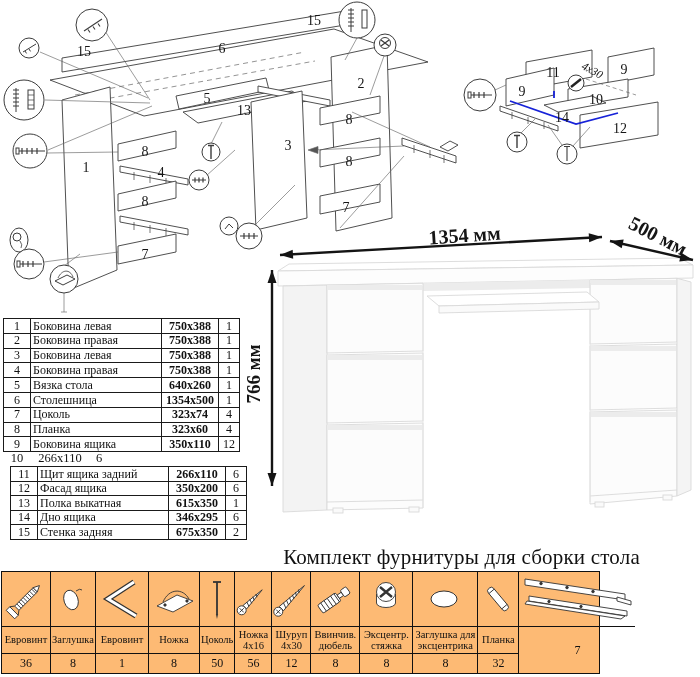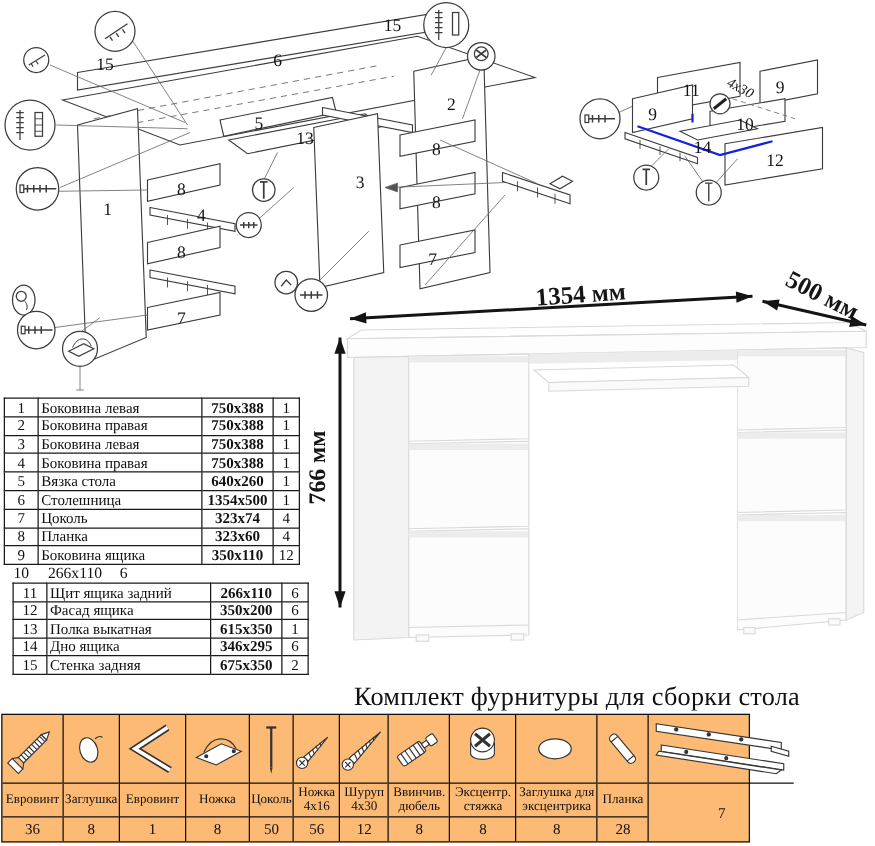--- a/index.html
+++ b/index.html
@@ -464,21 +464,21 @@
     <div class="hw-col" style="width:45px">
       <div class="hw-icon">
         <svg width="40" height="50" viewBox="0 0 40 50">
           <g transform="rotate(-40 20 25)" stroke="#333" stroke-width="0.9" fill="#fff">
             <rect x="16.5" y="11" width="7" height="28" rx="3.2"></rect>
             <path d="M16.5,15 h7 M16.5,35 h7"></path>
           </g>
         </svg>
       </div>
       <div class="hw-label">Планка</div>
-      <div class="hw-qty">28</div>
+      <div class="hw-qty">32</div>
     </div>
 
     <div class="hw-col" style="flex:1">
       <div class="hw-icon">
         <svg width="116" height="50" viewBox="0 0 116 50">
           <g stroke="#333" stroke-width="0.9" fill="#fff">
             <polygon points="6,5 106,20 106,26 6,11"></polygon>
             <circle cx="22" cy="9.5" r="1.3" fill="#333"></circle>
               <circle cx="48" cy="13.5" r="1.3" fill="#333"></circle>
               <circle cx="74" cy="17.5" r="1.3" fill="#333"></circle>

